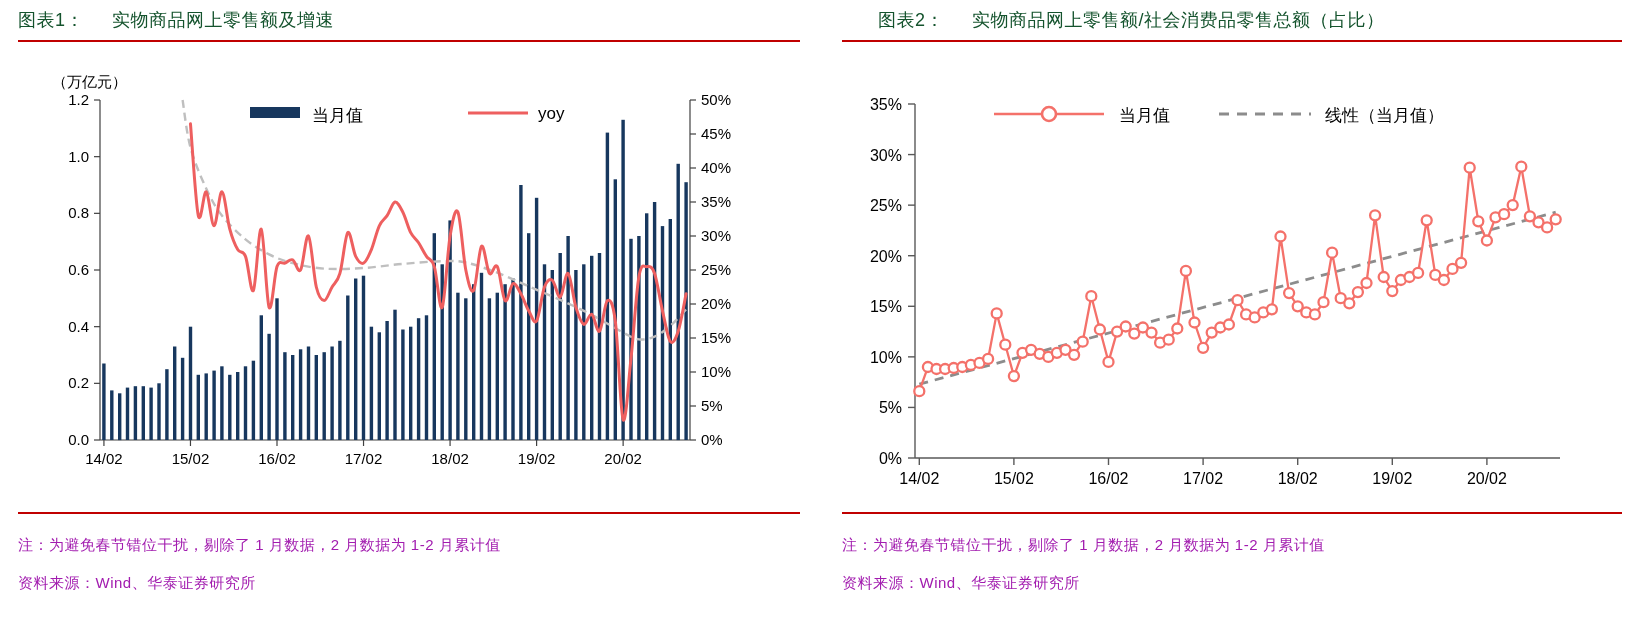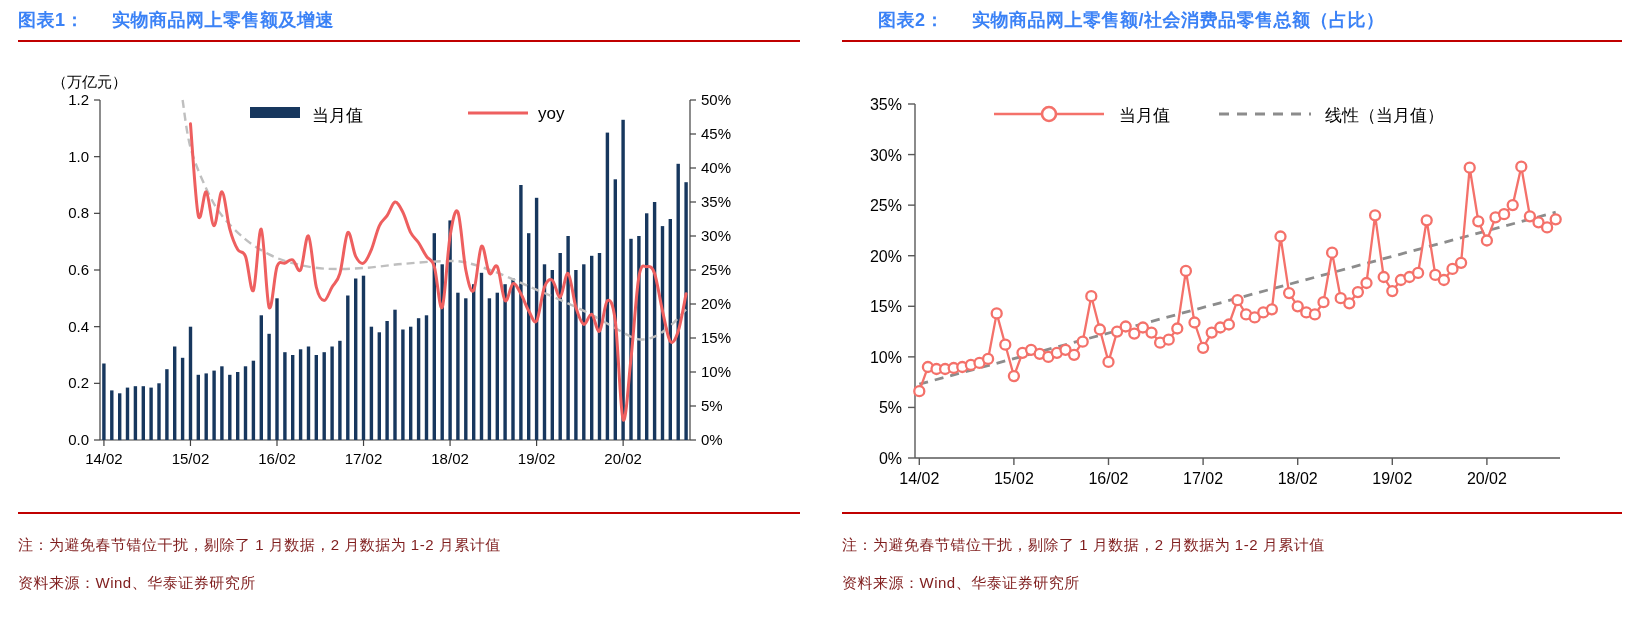--- a/index.html
+++ b/index.html
@@ -1,24 +1,24 @@
 <!DOCTYPE html>
 <html><head>
 <meta charset="utf-8">
 <style>
   html,body{margin:0;padding:0;background:#ffffff;}
   .page{
     position:relative;width:1637px;height:618px;background:#ffffff;overflow:hidden;
     font-family:"Liberation Sans","DejaVu Sans",sans-serif;color:#000;
   }
-  .fig-title{position:absolute;top:8px;font-size:18px;font-weight:700;color:#3b82f6;letter-spacing:.5px;white-space:nowrap;}
+  .fig-title{position:absolute;top:8px;font-size:18px;font-weight:400;color:#14532d;letter-spacing:.5px;white-space:nowrap;}
   .fig-title .tl{margin-right:28px;}
   .rule{position:absolute;height:2px;background:#c00000;}
   .chart-svg{position:absolute;top:45px;width:818px;height:460px;}
-  .note,.source{position:absolute;font-size:15px;color:#7f1d1d;letter-spacing:.5px;white-space:nowrap;}
+  .note,.source{position:absolute;font-size:15px;color:#a21caf;letter-spacing:.5px;white-space:nowrap;}
   svg text{font-family:"Liberation Sans","DejaVu Sans",sans-serif;}
 </style>
 </head>
 <body>
 
 <div class="page">
 
   <div class="fig-title" style="left:18px;">
     <span class="tl">图表1：</span><span>实物商品网上零售额及增速</span>
   </div>

